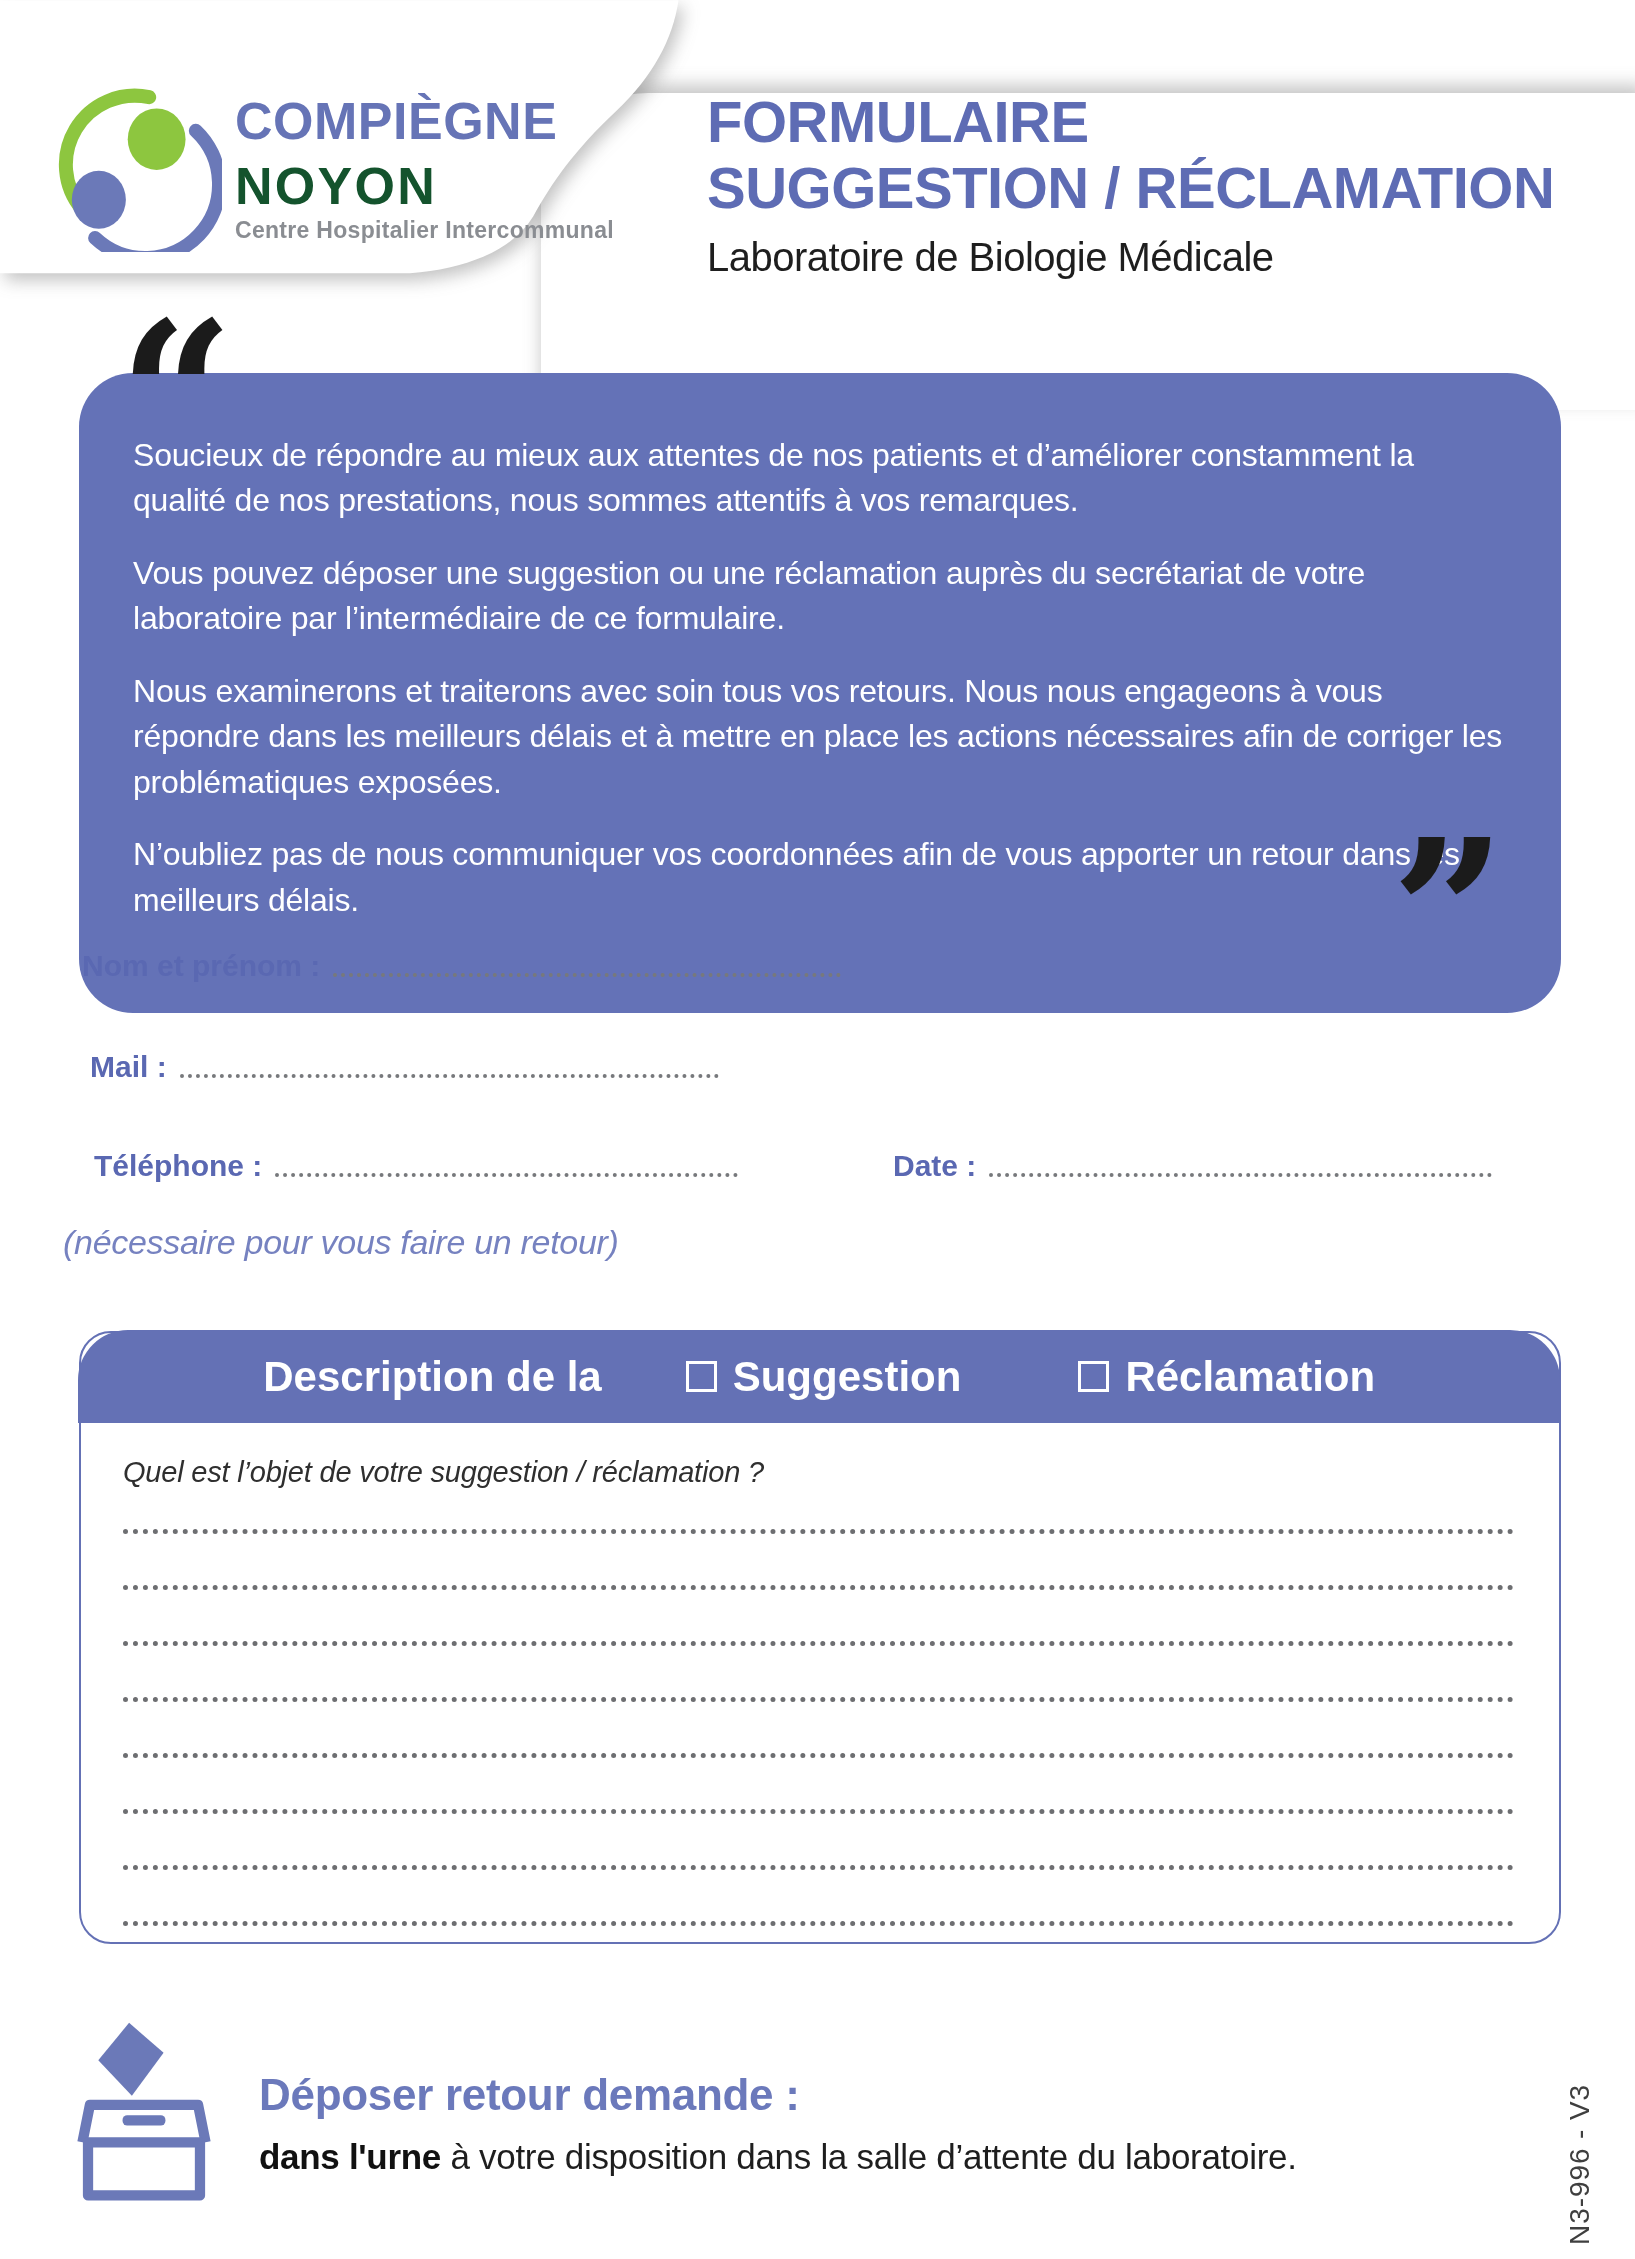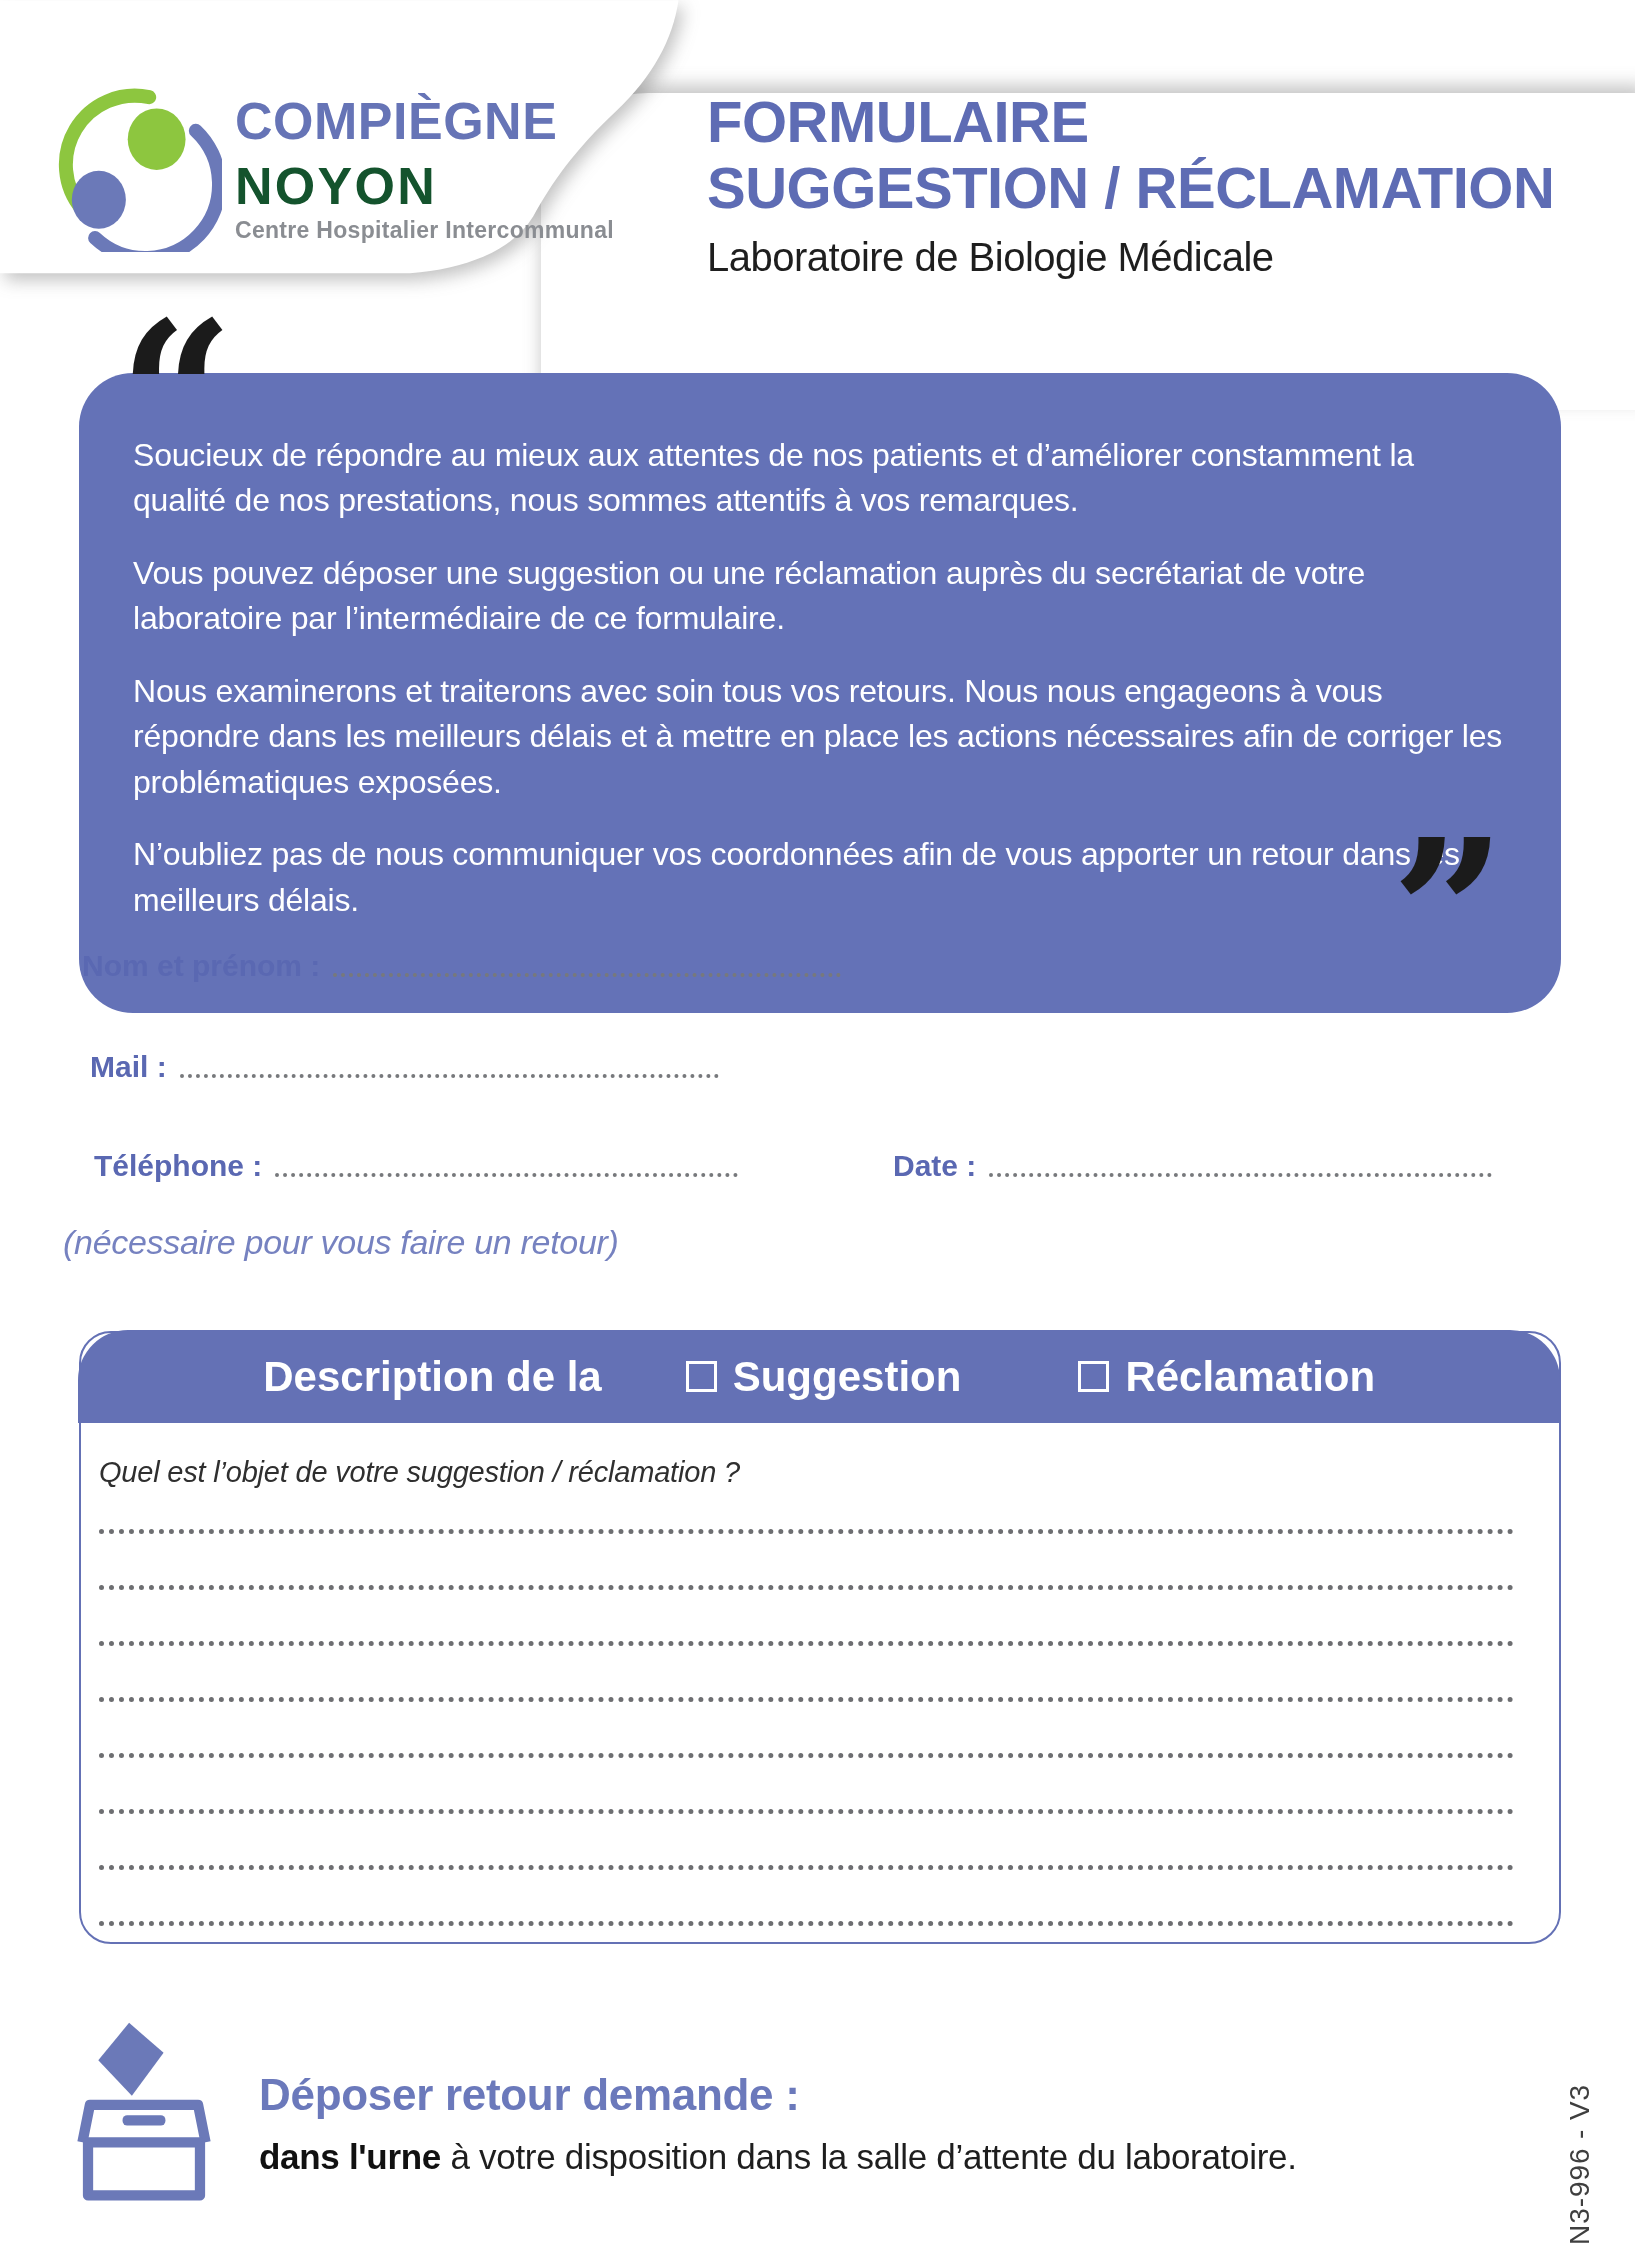--- a/index.html
+++ b/index.html
@@ -72,21 +72,21 @@
     display:flex; align-items:center; justify-content:center;
     color:#ffffff; font-size:42px; font-weight:bold;
   }
   .desc-header .head-label { margin-right:84px; }
   .desc-option { display:flex; align-items:center; }
   .desc-option + .desc-option { margin-left:117px; }
   .checkbox {
     display:inline-block; width:31px; height:31px;
     border:3.7px solid #ffffff; margin-right:16px; background:transparent;
   }
-  .desc-body { padding:30px 45px 0 18px; }
+  .desc-body { padding:30px 45px 0 42px; }
   .desc-question { font-size:29px; font-style:italic; color:#2F2F2F; letter-spacing:-0.2px; }
   .dotline { height:0; border-bottom:5.1px dotted #6D6E71; margin-top:51px; }
   .dotline:first-of-type { margin-top:40px; }
 
   
   .urn-icon { position:absolute; left:73px; top:2021px; }
   .footer-title { position:absolute; left:259px; top:2070px; font-size:44px; font-weight:bold; color:#6B79BB; letter-spacing:-0.3px; }
   .footer-line  { position:absolute; left:259px; top:2137px; font-size:35px; color:#1E1E1E; letter-spacing:-0.3px; }
   .footer-line .b { font-weight:bold; color:#111111; }
 

